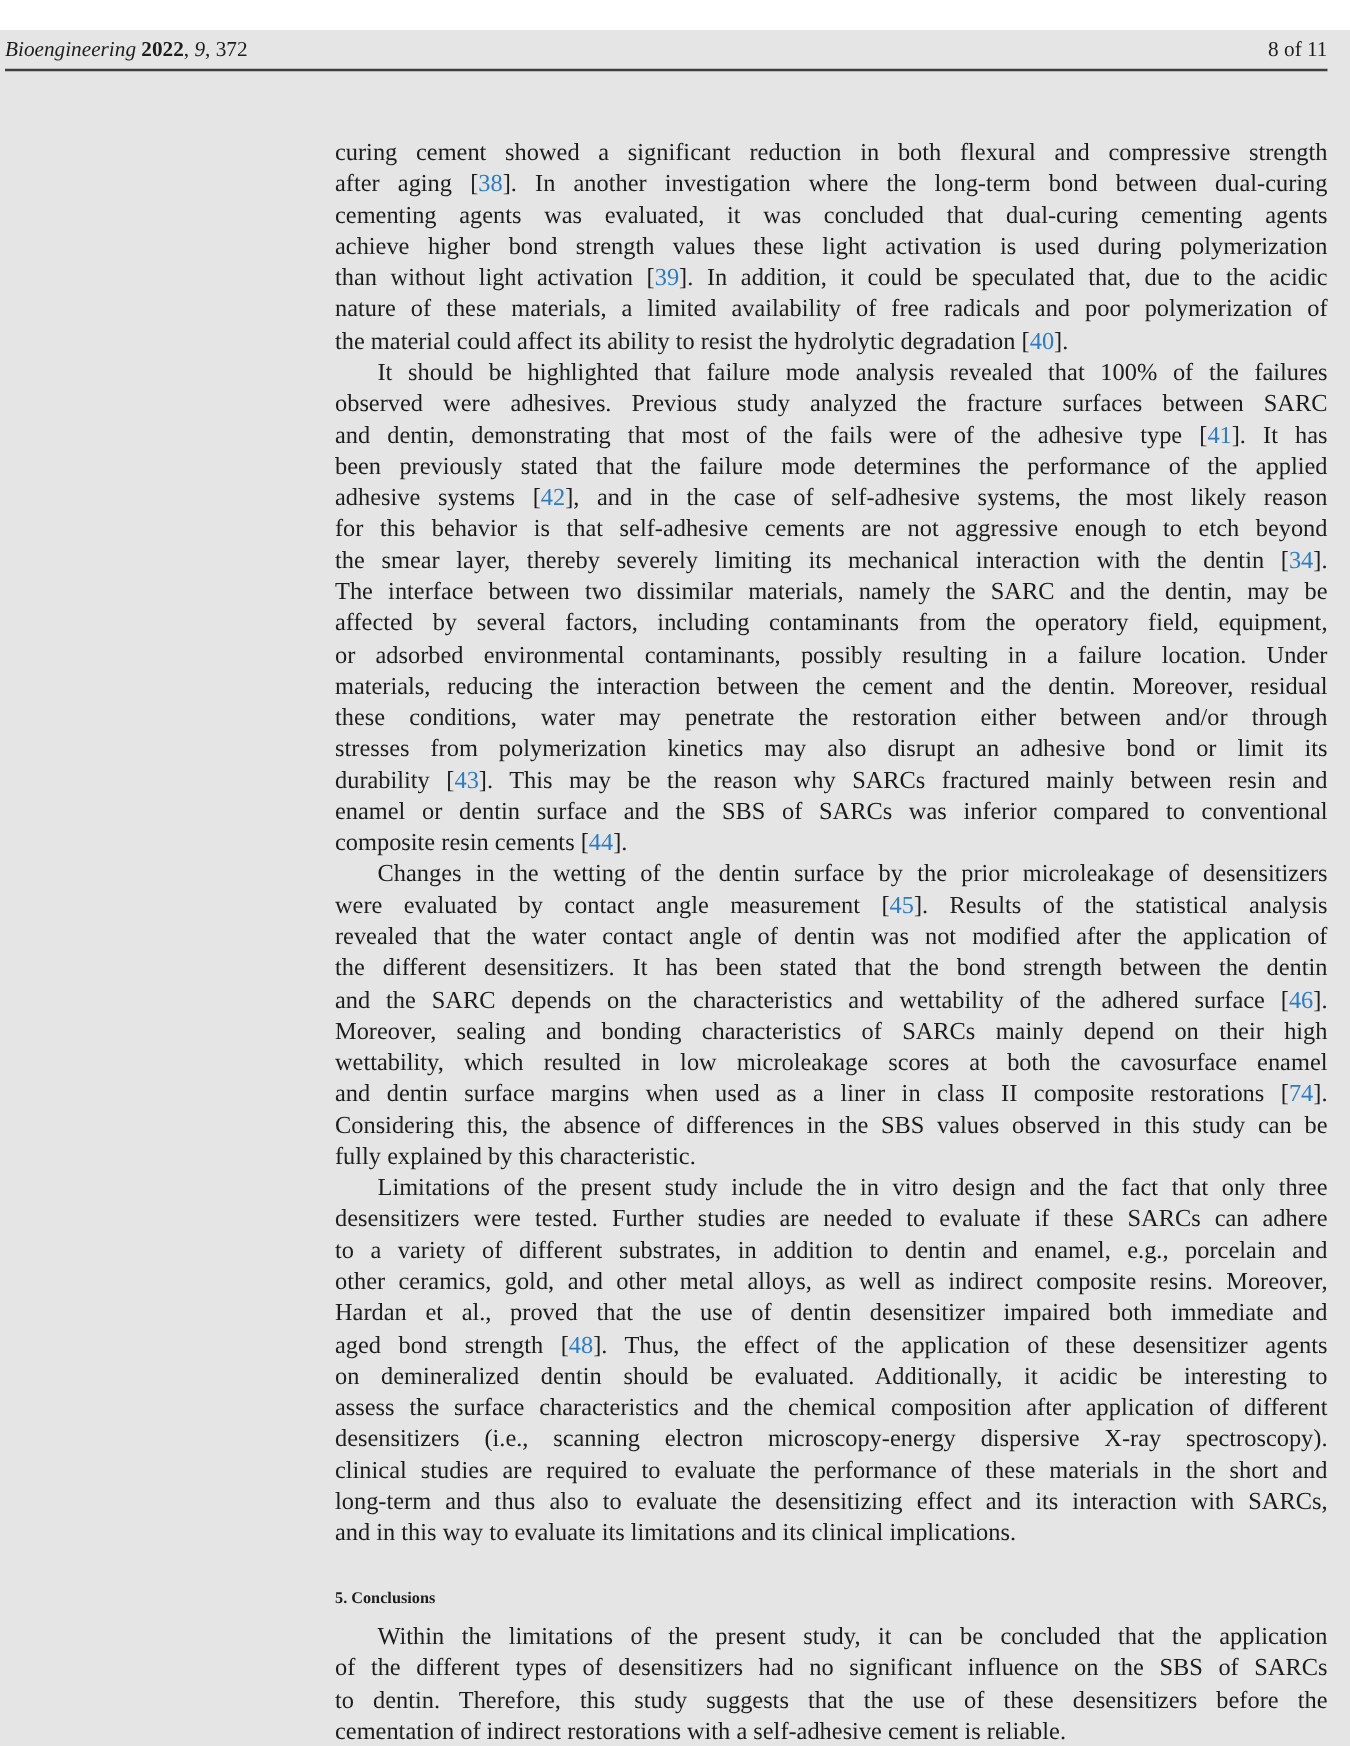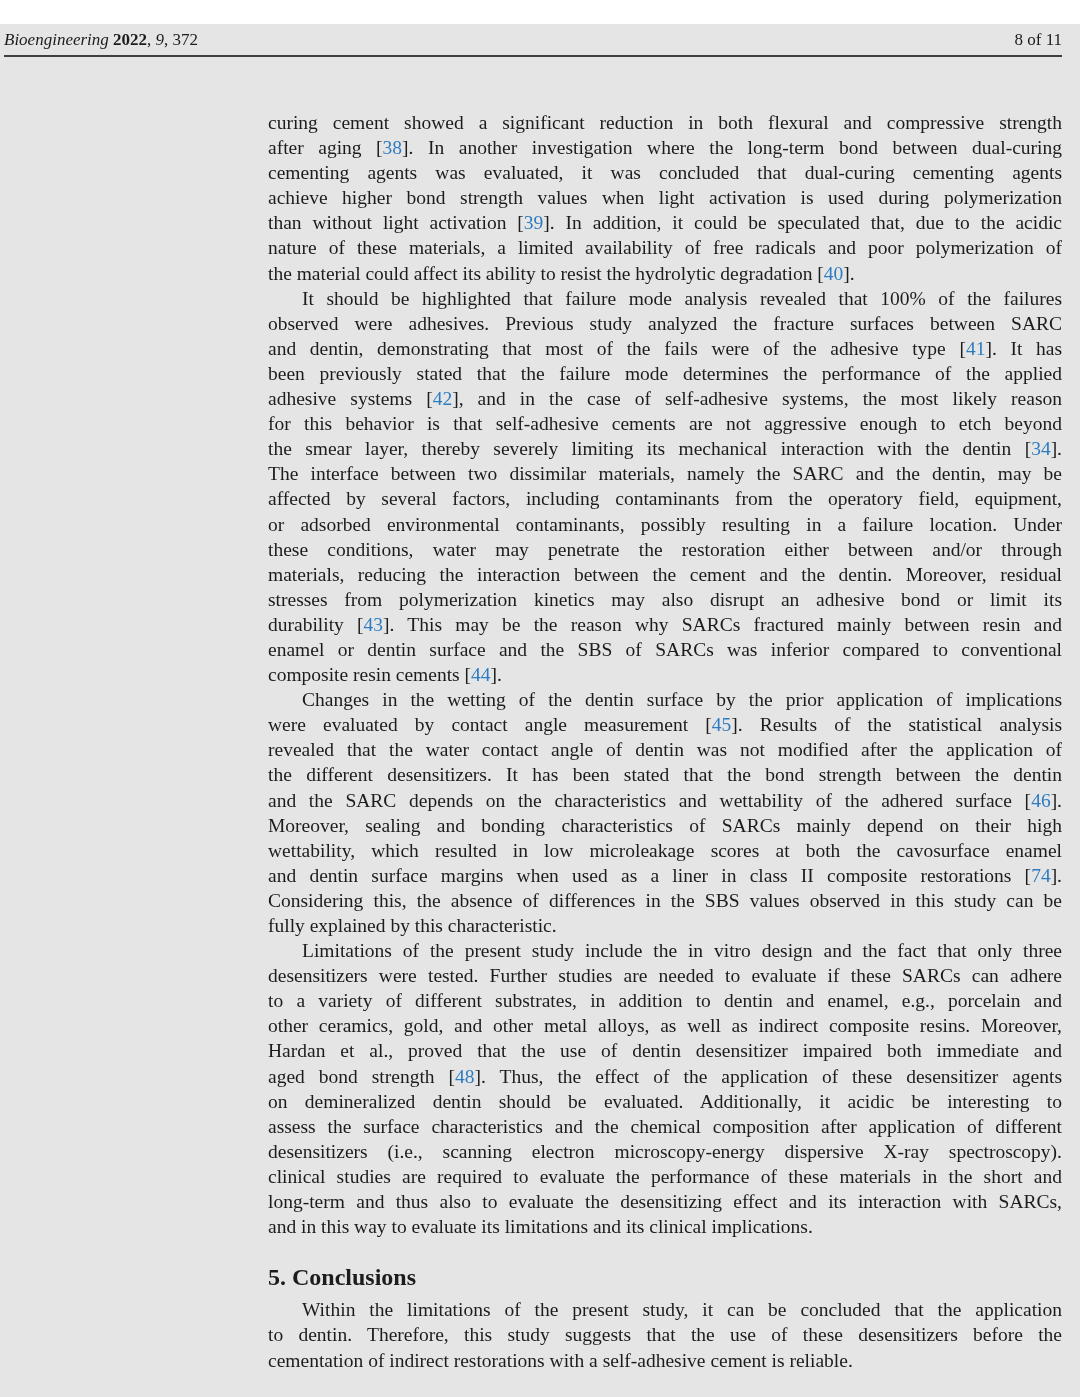--- a/index.html
+++ b/index.html
@@ -45,21 +45,21 @@
   }
   .para { margin: 0; }
   .line {
     text-align: justify;
     text-align-last: justify;
     white-space: normal;
   }
   .line.last { text-align-last: left; }
   .line.indent { text-indent: 34px; }
   .section-heading {
-    font-size: 24px;
+    font-size: 13px;
     line-height: 25.1px;
     font-weight: bold;
     margin: 26px 0 7px 0;
   }
   .ref {
     color: #2d7cc2;
     text-decoration: none;
     cursor: pointer;
   }
 </style>
@@ -70,45 +70,45 @@
   <div class="running-head">
     <span><span class="italic">Bioengineering</span><span class="plain"> </span><span class="bold">2022</span><span class="plain">, </span><span class="italic">9</span><span class="plain">, 372</span></span>
     <span>8 of 11</span>
   </div>
   <div class="head-rule"></div>
   <div class="article-body">
       <div class="para">
         <div class="line">curing cement showed a significant reduction in both flexural and compressive strength</div>
         <div class="line">after aging [<a class="ref">38</a>]. In another investigation where the long-term bond between dual-curing</div>
         <div class="line">cementing agents was evaluated, it was concluded that dual-curing cementing agents</div>
-        <div class="line">achieve higher bond strength values when light activation is used during polymerization</div>
+        <div class="line">achieve higher bond strength values these light activation is used during polymerization</div>
         <div class="line">than without light activation [<a class="ref">39</a>]. In addition, it could be speculated that, due to the acidic</div>
         <div class="line">nature of these materials, a limited availability of free radicals and poor polymerization of</div>
         <div class="line last">the material could affect its ability to resist the hydrolytic degradation [<a class="ref">40</a>].</div>
       </div>
       <div class="para">
         <div class="line indent">It should be highlighted that failure mode analysis revealed that 100% of the failures</div>
         <div class="line">observed were adhesives. Previous study analyzed the fracture surfaces between SARC</div>
         <div class="line">and dentin, demonstrating that most of the fails were of the adhesive type [<a class="ref">41</a>]. It has</div>
         <div class="line">been previously stated that the failure mode determines the performance of the applied</div>
         <div class="line">adhesive systems [<a class="ref">42</a>], and in the case of self-adhesive systems, the most likely reason</div>
         <div class="line">for this behavior is that self-adhesive cements are not aggressive enough to etch beyond</div>
         <div class="line">the smear layer, thereby severely limiting its mechanical interaction with the dentin [<a class="ref">34</a>].</div>
         <div class="line">The interface between two dissimilar materials, namely the SARC and the dentin, may be</div>
         <div class="line">affected by several factors, including contaminants from the operatory field, equipment,</div>
         <div class="line">or adsorbed environmental contaminants, possibly resulting in a failure location. Under</div>
+        <div class="line">materials, reducing the interaction between the cement and the dentin. Moreover, residual</div>
         <div class="line">these conditions, water may penetrate the restoration either between and/or through</div>
-        <div class="line">materials, reducing the interaction between the cement and the dentin. Moreover, residual</div>
         <div class="line">stresses from polymerization kinetics may also disrupt an adhesive bond or limit its</div>
         <div class="line">durability [<a class="ref">43</a>]. This may be the reason why SARCs fractured mainly between resin and</div>
         <div class="line">enamel or dentin surface and the SBS of SARCs was inferior compared to conventional</div>
         <div class="line last">composite resin cements [<a class="ref">44</a>].</div>
       </div>
       <div class="para">
-        <div class="line indent">Changes in the wetting of the dentin surface by the prior application of implications</div>
+        <div class="line indent">Changes in the wetting of the dentin surface by the prior microleakage of desensitizers</div>
         <div class="line">were evaluated by contact angle measurement [<a class="ref">45</a>]. Results of the statistical analysis</div>
         <div class="line">revealed that the water contact angle of dentin was not modified after the application of</div>
         <div class="line">the different desensitizers. It has been stated that the bond strength between the dentin</div>
         <div class="line">and the SARC depends on the characteristics and wettability of the adhered surface [<a class="ref">46</a>].</div>
         <div class="line">Moreover, sealing and bonding characteristics of SARCs mainly depend on their high</div>
         <div class="line">wettability, which resulted in low microleakage scores at both the cavosurface enamel</div>
         <div class="line">and dentin surface margins when used as a liner in class II composite restorations [<a class="ref">74</a>].</div>
         <div class="line">Considering this, the absence of differences in the SBS values observed in this study can be</div>
         <div class="line last">fully explained by this characteristic.</div>
       </div>
@@ -122,17 +122,18 @@
         <div class="line">on demineralized dentin should be evaluated. Additionally, it acidic be interesting to</div>
         <div class="line">assess the surface characteristics and the chemical composition after application of different</div>
         <div class="line">desensitizers (i.e., scanning electron microscopy-energy dispersive X-ray spectroscopy).</div>
         <div class="line">clinical studies are required to evaluate the performance of these materials in the short and</div>
         <div class="line">long-term and thus also to evaluate the desensitizing effect and its interaction with SARCs,</div>
         <div class="line last">and in this way to evaluate its limitations and its clinical implications.</div>
       </div>
       <h2 class="section-heading">5. Conclusions</h2>
       <div class="para">
         <div class="line indent">Within the limitations of the present study, it can be concluded that the application</div>
+        <div class="line">of the different types of desensitizers had no significant influence on the SBS of SARCs</div>
         <div class="line">to dentin. Therefore, this study suggests that the use of these desensitizers before the</div>
         <div class="line last">cementation of indirect restorations with a self-adhesive cement is reliable.</div>
       </div>
     </div>
 </div>
 
 </body></html>

